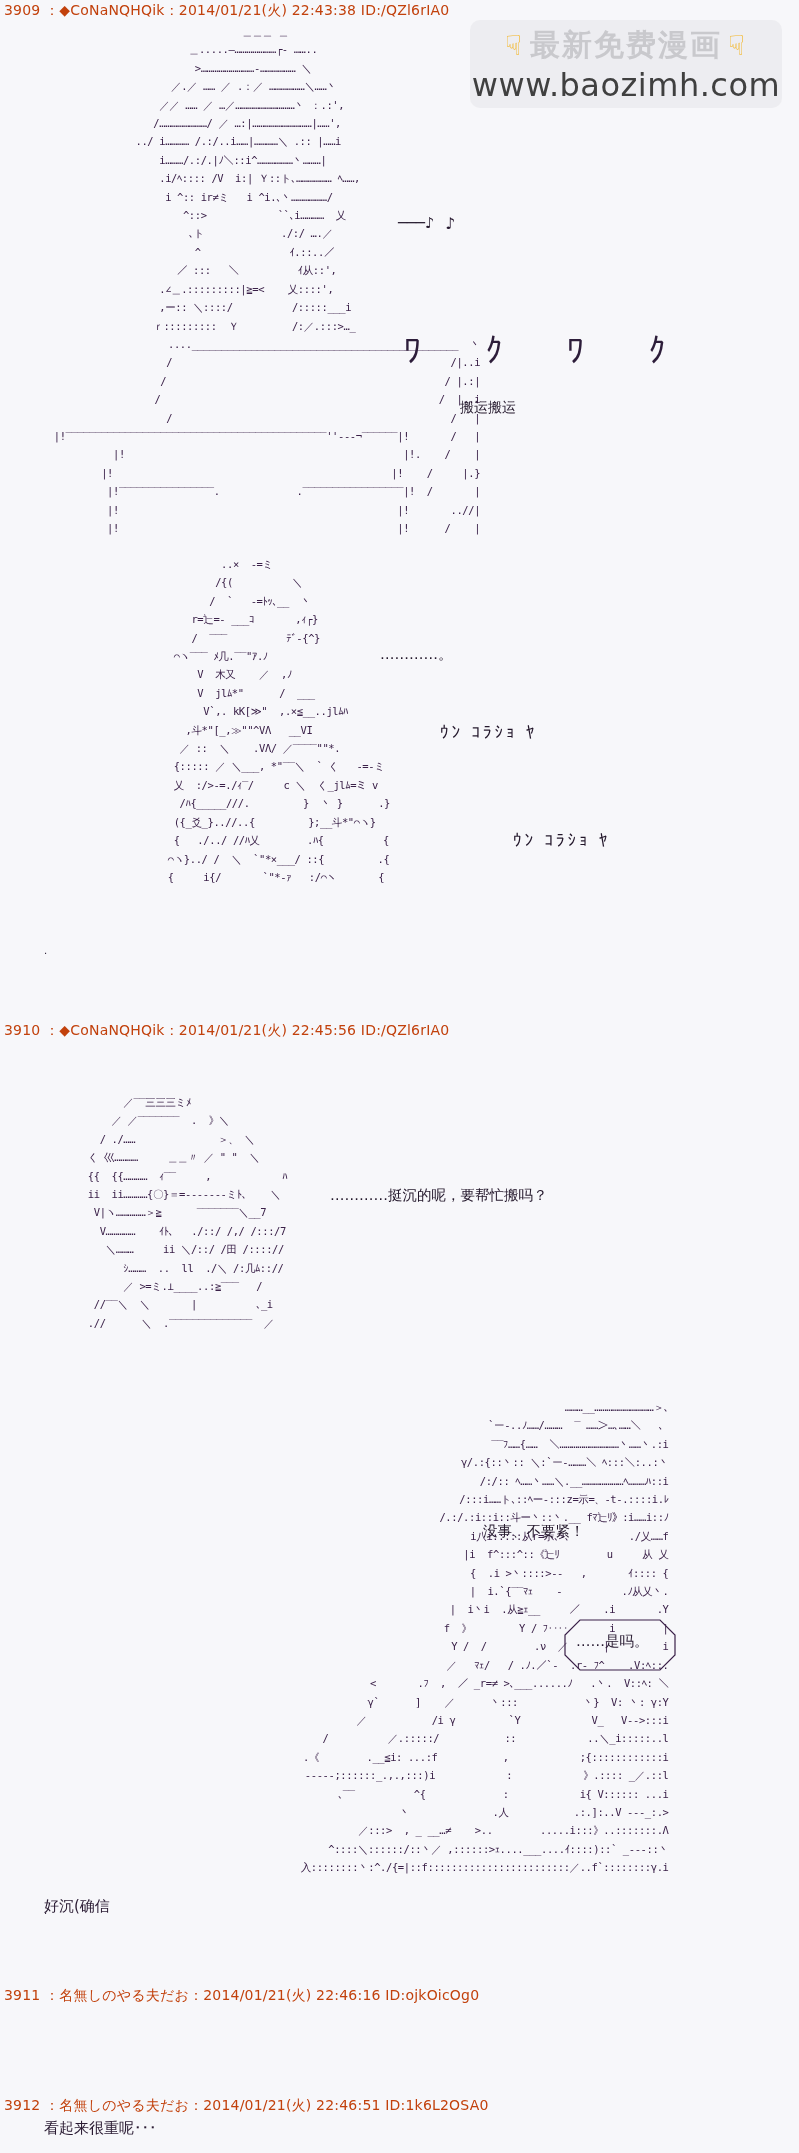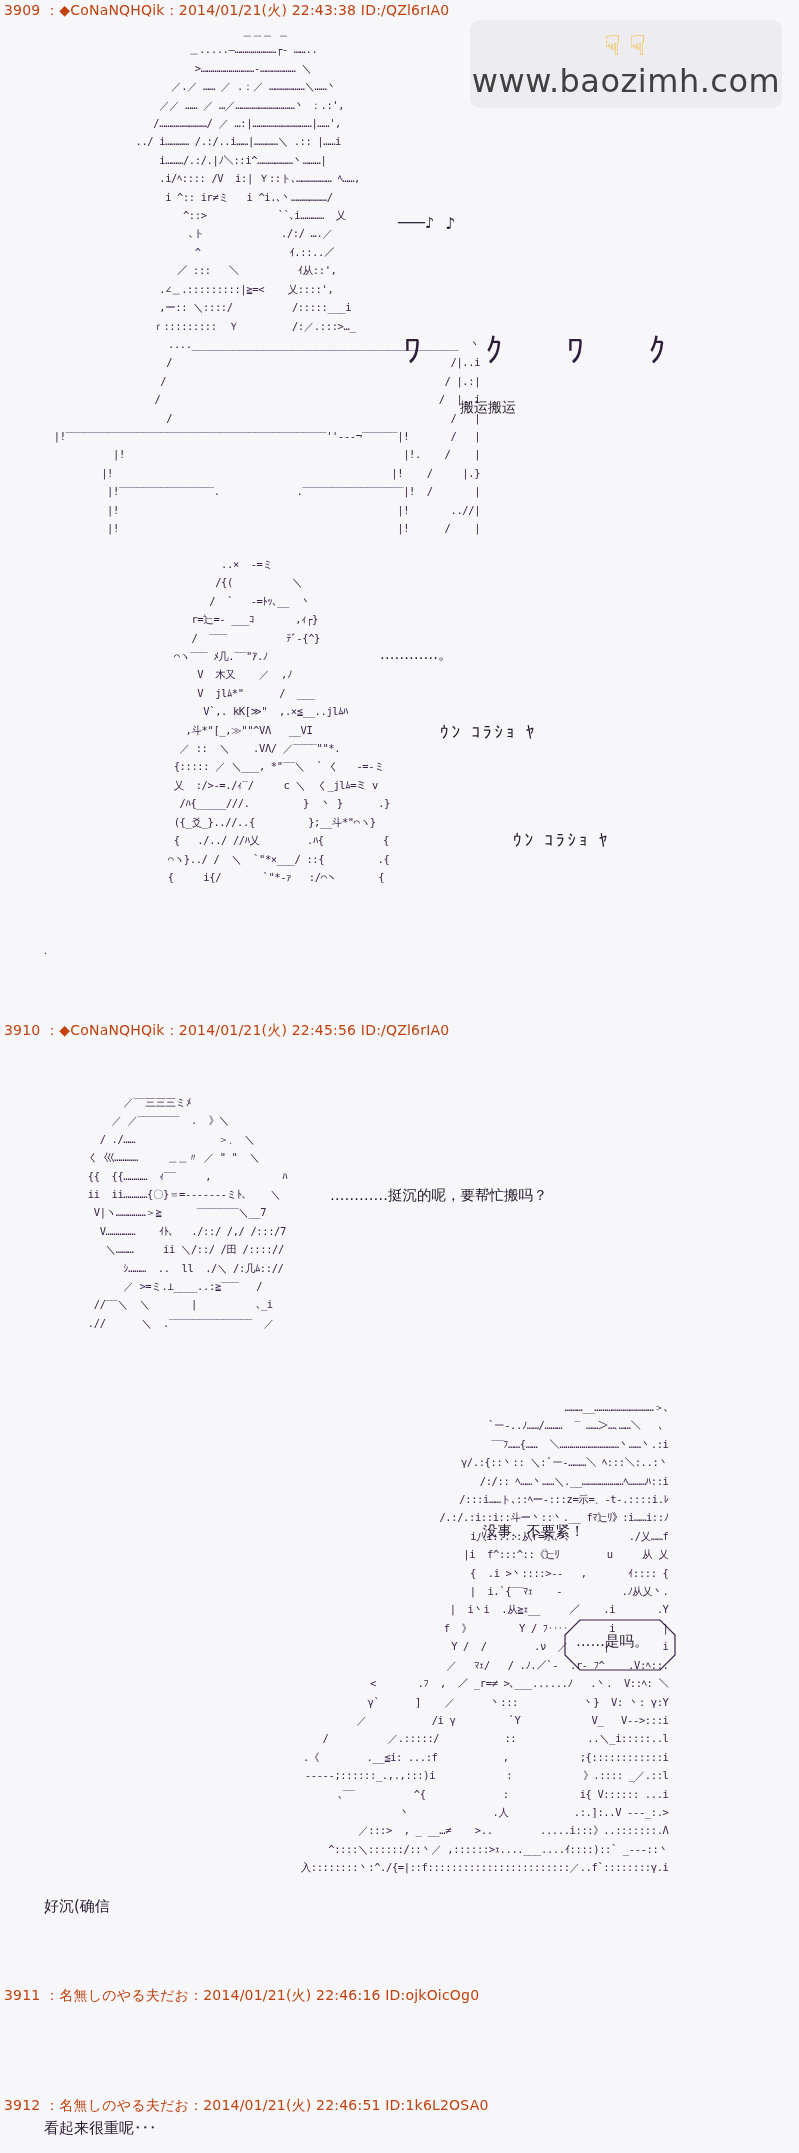--- a/index.html
+++ b/index.html
@@ -36,20 +36,21 @@
   }
   .octagon-text { position: absolute; left: 576px; top: 1632px; font-size: 14.5px; }
   .dot { position: absolute; font-size: 10px; }
 </style>
 </head>
 <body>
 
 <div class="watermark">
   <div class="wm-top">
     <span class="wm-hand">☟</span>
+    <span>最新免费漫画</span>
     <span class="wm-hand">☟</span>
   </div>
   <div class="wm-url">www.baozimh.com</div>
 </div>
 
 <div class="post-header" style="top:2px;">3909 ：◆CoNaNQHQik：2014/01/21(火) 22:43:38 ID:/QZl6rIA0</div>
 
 <pre class="aa" style="left:100px; top:22px;">                        ＿＿＿ ＿
                ＿.....―…………………┌‐ ……..
                 &gt;………………………‐……………… ＼

